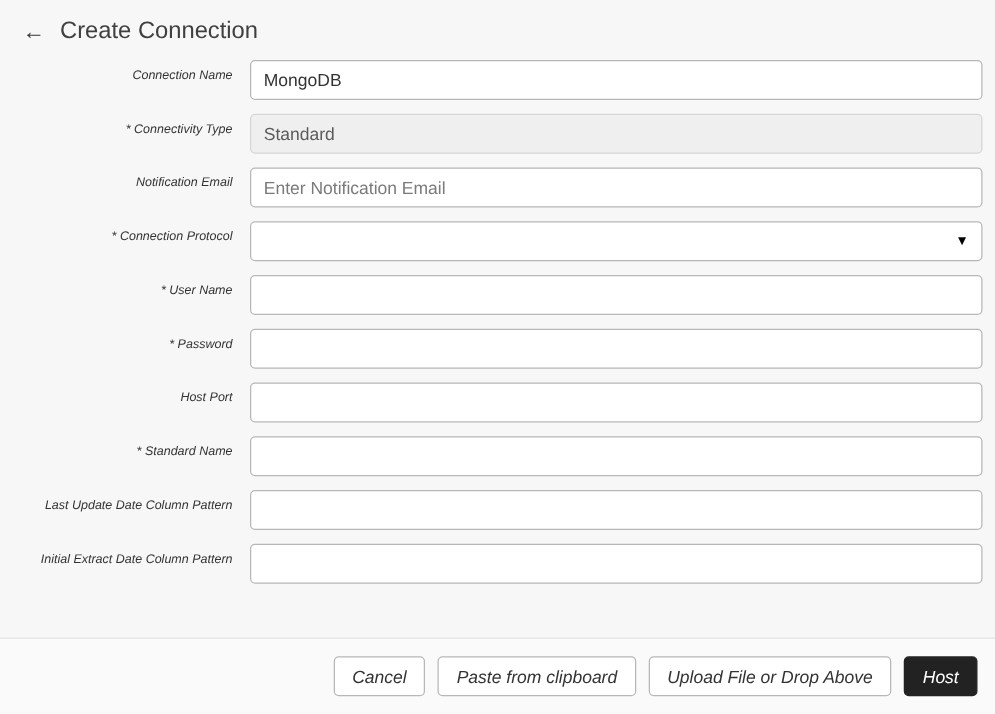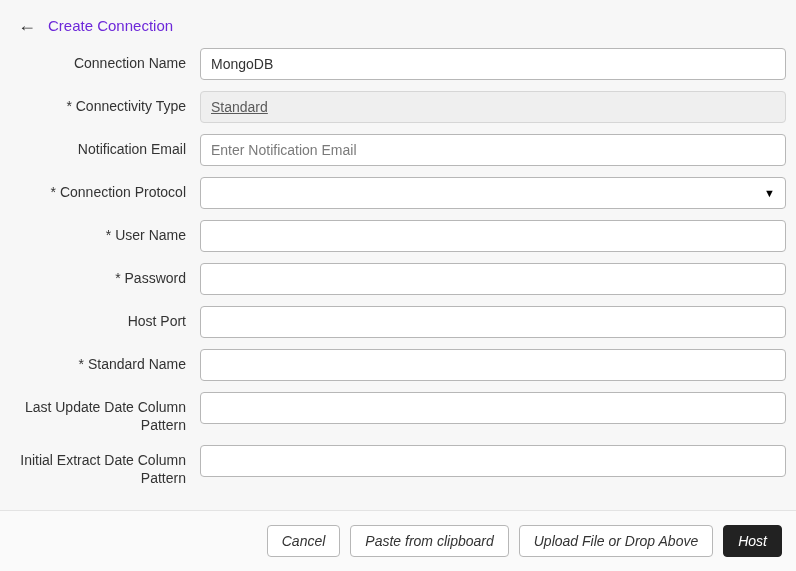--- a/index.html
+++ b/index.html
@@ -1,31 +1,31 @@
 <!DOCTYPE html>
 <html><head>
 <meta charset="utf-8">
 <style>
   * { box-sizing: border-box; margin: 0; padding: 0; }
   html, body { width: 796px; height: 571px; font-family: Arial, Helvetica, sans-serif; background: #f7f7f7; color: #222; font-size: 14px; overflow: hidden; }
   .page { display: flex; flex-direction: column; height: 100%; }
   .header { display: flex; align-items: center; padding: 14px 12px 10px 12px; }
   .back-arrow { font-size: 18px; color: #333; padding: 2px 6px; line-height: 1; cursor: pointer; user-select: none; }
-  .title { font-size: 15px; color: #6d28d9; margin-left: 6px; }
+  .title { font-size: 19px; color: #404040; margin-left: 6px; }
   .form-area { flex: 1; overflow-y: auto; padding: 2px 10px 10px 10px; }
   .row { display: flex; align-items: flex-start; margin-bottom: 11px; }
-  .label-col { width: 190px; text-align: right; padding-right: 14px; color: #333; font-size: 14px; line-height: 1.25; padding-top: 7px; }
+  .label-col { width: 190px; text-align: right; padding-right: 14px; color: #333; font-size: 10px; line-height: 1.25; padding-top: 7px; font-style: italic; }
   .req::before { content: "* "; color: #333; }
   .input-col { flex: 1; border-radius: 14px; }
   .text-input, .select-box {
     width: 100%; height: 32px; border: 1px solid #b7b7b7; border-radius: 4px;
     background: #fff; padding: 0 10px; font-size: 14px; color: #333;
   }
   .text-input::placeholder { color: #7a7a7a; }
-  .disabled-input { background: #efefef; color: #5a5a5a; border: 1px solid #d6d6d6; text-decoration: underline; }
+  .disabled-input { background: #efefef; color: #5a5a5a; border: 1px solid #d6d6d6; }
   .select-box { display: flex; align-items: center; justify-content: space-between; cursor: pointer; }
   .select-box .caret { font-size: 11px; color: #000; }
   .footer { border-top: 1px solid #e3e3e3; padding: 14px 14px; display: flex; justify-content: flex-end; gap: 10px; background: #fafafa; }
   .btn { height: 32px; padding: 0 14px; border: 1px solid #b7b7b7; border-radius: 4px; background: #fff; color: #333; font-size: 14px; cursor: pointer; font-style: italic; }
   .btn-primary { background: #222; color: #fff; border-color: #222; }
 </style>
 </head>
 <body>
 
 <div class="page">

